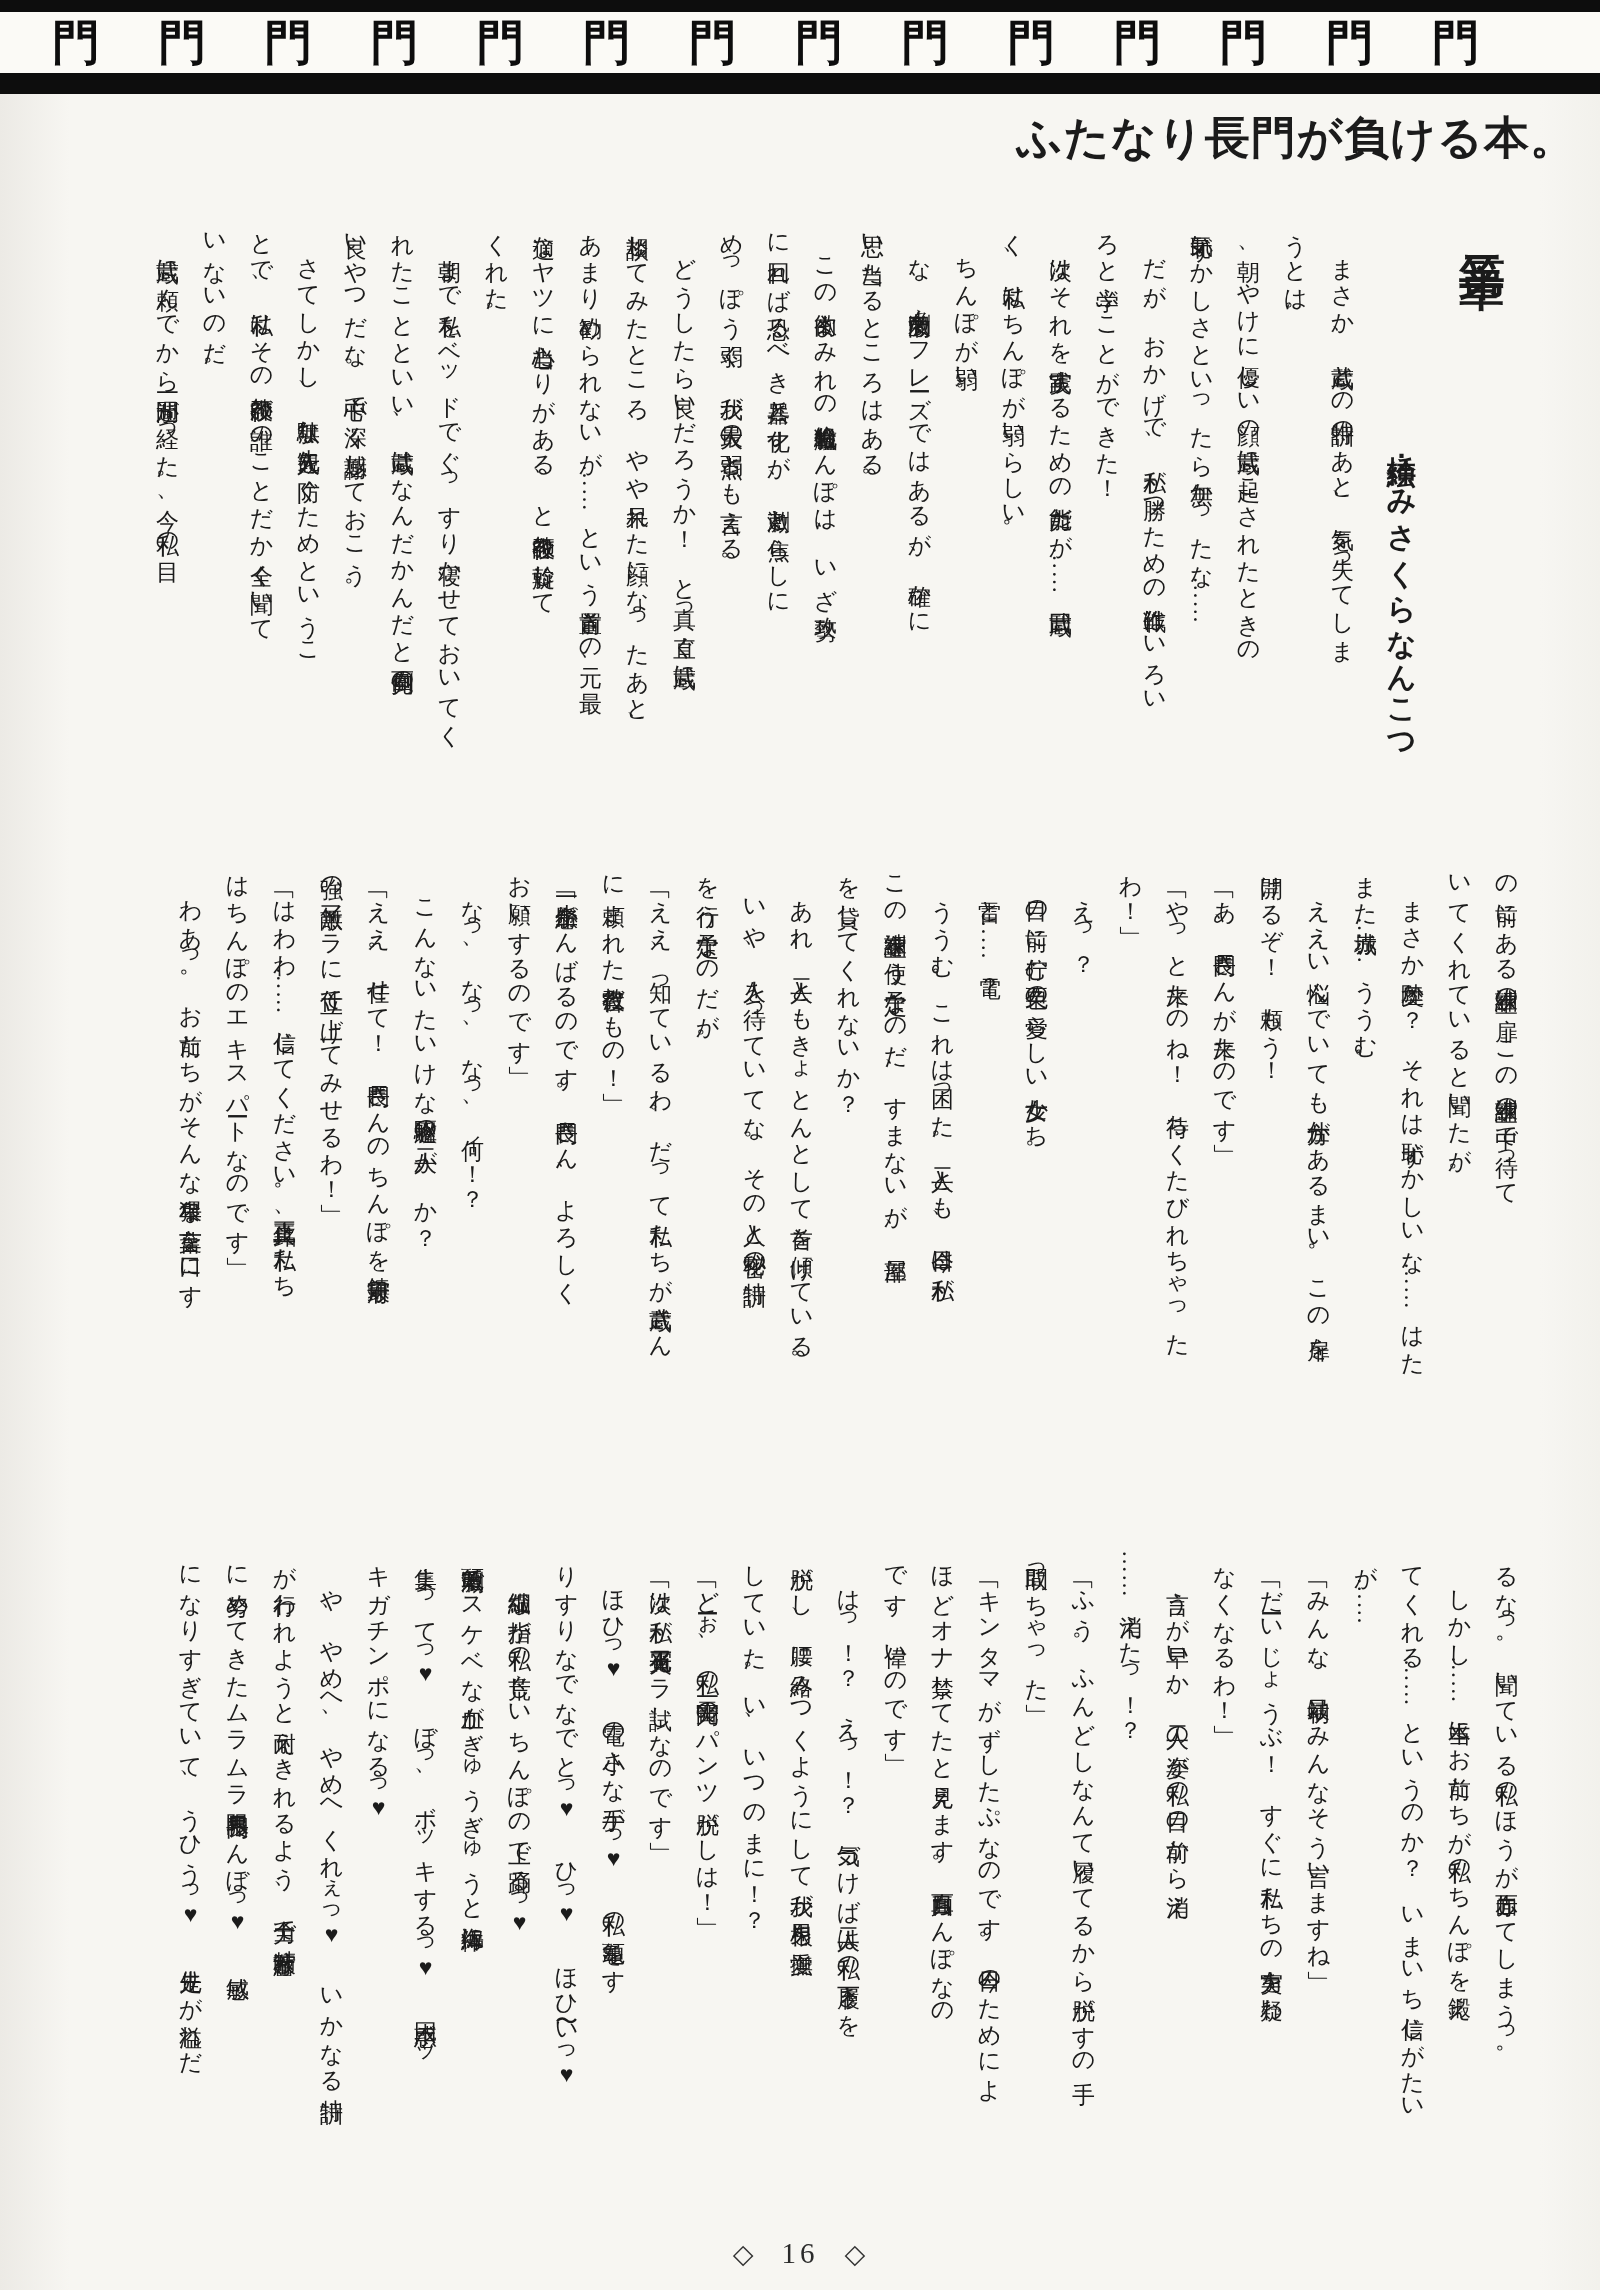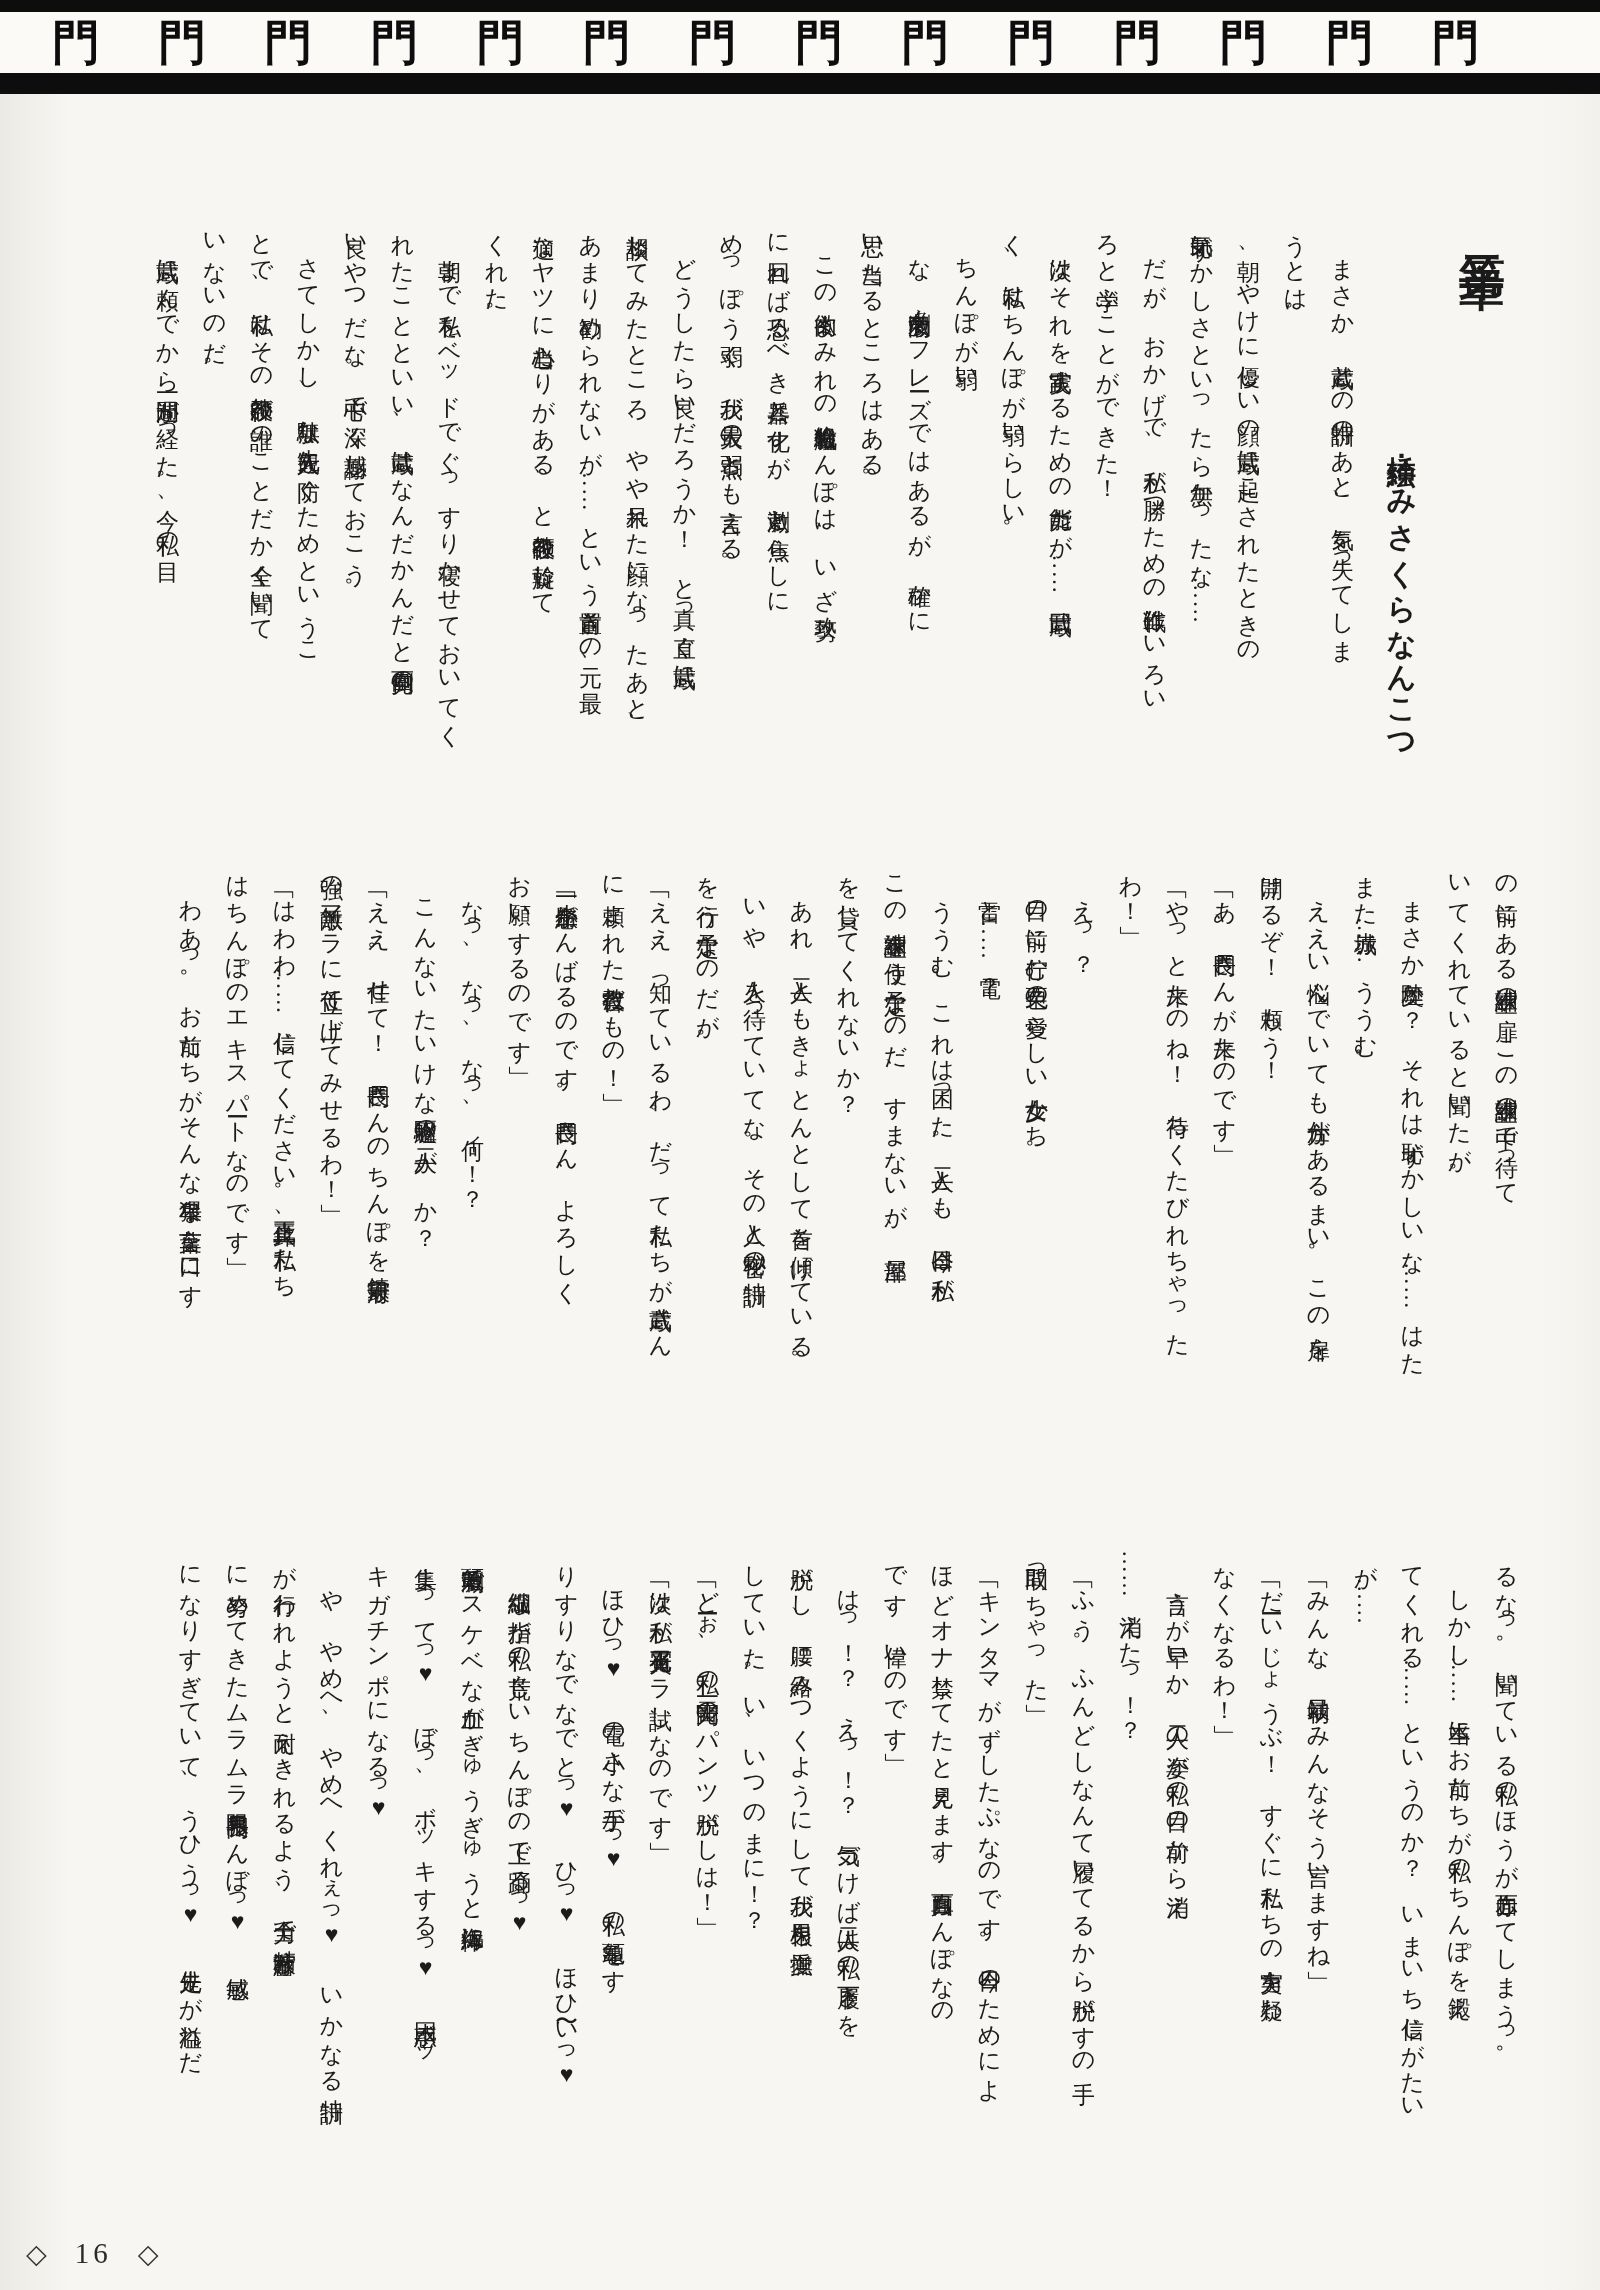--- a/index.html
+++ b/index.html
@@ -43,21 +43,21 @@
   .chapter-heading{
     margin:0 10px 0 14px;font-size:46px;font-weight:700;line-height:76px;letter-spacing:4px;
   }
   .illustrator-credit{
     margin:0 0 0 8px;font-size:29px;font-weight:700;line-height:56px;letter-spacing:2px;
     padding-top:216px;
   }
   
   .page-footer{
     position:absolute;bottom:20px;left:0;right:0;
-    text-align:left;font-size:29px;letter-spacing:2px;color:#2a2a2a;
+    text-align:center;font-size:29px;letter-spacing:2px;color:#2a2a2a;
   }
   .page-footer .orn{display:inline-block;margin:0 26px;font-size:27px;color:#333;}
   .page-footer .num{display:inline-block;letter-spacing:4px;}
 </style>
 </head>
 <body>
 
 <div class="page">
 
   <div class="kamon-band">
@@ -72,20 +72,21 @@
         <span>門</span>
         <span>門</span>
         <span>門</span>
         <span>門</span>
         <span>門</span>
         <span>門</span>
         <span>門</span>
       </div>
   </div>
 
+  <h1 class="book-title">ふたなり長門が負ける本。</h1>
 
   <section class="band band-1">
     <p class="col chapter-heading">第二章</p>
     <p class="col illustrator-credit">挿絵：みさくらなんこつ</p>
     <div class="cols"><p class="col">　まさか、武蔵との特訓のあと、気を失ってしま</p><p class="col">うとは。</p><p class="col">　朝、やけに優しい顔の武蔵に起こされたときの</p><p class="col">気恥ずかしさといったら無かったな……</p><p class="col">　だが、おかげで、私が勝つための作戦はいろい</p><p class="col">ろと学ぶことができた！</p><p class="col">　次はそれを実践するための能力だが……武蔵曰</p><p class="col">く、私はちんぽが弱いらしい。</p><p class="col">　ちんぽが弱い。</p><p class="col">　な、中々刺激的なフレーズではあるが、確かに</p><p class="col">思い当たるところはある。</p><p class="col">　この肉欲まみれの絶倫戦艦ちんぽは、いざ攻勢</p><p class="col">に回れば恐るべき兵器と化すが、刺激と焦らしに</p><p class="col">めっぽう弱く、我が最大の弱点とも言える。</p><p class="col">　どうしたら良いだろうか！　と真っ直ぐ武蔵に</p><p class="col">相談してみたところ、やや呆れた顔になったあと、</p><p class="col">あまり勧められないが……という前置きの元、最</p><p class="col">適なヤツに心当たりがある、と教師役を斡旋して</p><p class="col">くれた。</p><p class="col">　朝まで私をベッドでぐっすり寝かせておいてく</p><p class="col">れたことといい、武蔵はなんだかんだと面倒見の</p><p class="col">良いやつだな。心中で深く感謝しておこう。</p><p class="col">　さてしかし、無駄な先入観を防ぐためというこ</p><p class="col">とで、私はその教師役が誰のことだか全く聞いて</p><p class="col">いないのだ。</p><p class="col">　武蔵に頼んでから一週間が経った。今、私の目</p></div>
   </section>
 
   <section class="band band-2">
     <div class="cols"><p class="col">の前にある訓練室の扉。この訓練室の中で待って</p><p class="col">いてくれていると聞いたが。</p><p class="col">　まさか陸奥か？　それは恥ずかしいな……はた</p><p class="col">また赤城……ううむ。</p><p class="col">　ええい悩んでいても仕方があるまい。この扉を</p><p class="col">開けるぞ！　頼もう！</p><p class="col">　「あ、長門さんが来たのです」</p><p class="col">　「やっと来たのね！　待ちくたびれちゃった</p><p class="col">わ！」</p><p class="col">　えっ？</p><p class="col">　目の前に佇む栗色の愛らしい少女たち。</p><p class="col">　雷と……電？</p><p class="col">　ううむ。これは困った。二人とも、今日は私が</p><p class="col">この訓練室を使う予定なのだ、すまないが、部屋</p><p class="col">を貸してくれないか？</p><p class="col">　あれ、二人ともきょとんとして首を傾げている。</p><p class="col">　いや、人を待っていてな。その人と秘密の特訓</p><p class="col">を行う予定なのだが。</p><p class="col">　「ええ、知っているわ。だって私たちが武蔵さん</p><p class="col">に頼まれた教官役だもの！」</p><p class="col">　「一生懸命がんばるのです。長門さん、よろしく</p><p class="col">お願いするのです」</p><p class="col">　なっ、なっ、なっ、何ィ！？</p><p class="col">　こんないたいけな駆逐艦の二人が、か？</p><p class="col">　「ええ。任せて！　長門さんのちんぽを鎮守府最</p><p class="col">強の無敵マラに仕立て上げてみせるわ！」</p><p class="col">　「はわわ……信じてください。正真正銘、私たち</p><p class="col">はちんぽのエキスパートなのです」</p><p class="col">　わあっ。お前たちがそんな卑猥な言葉を口にす</p></div>
   </section>

